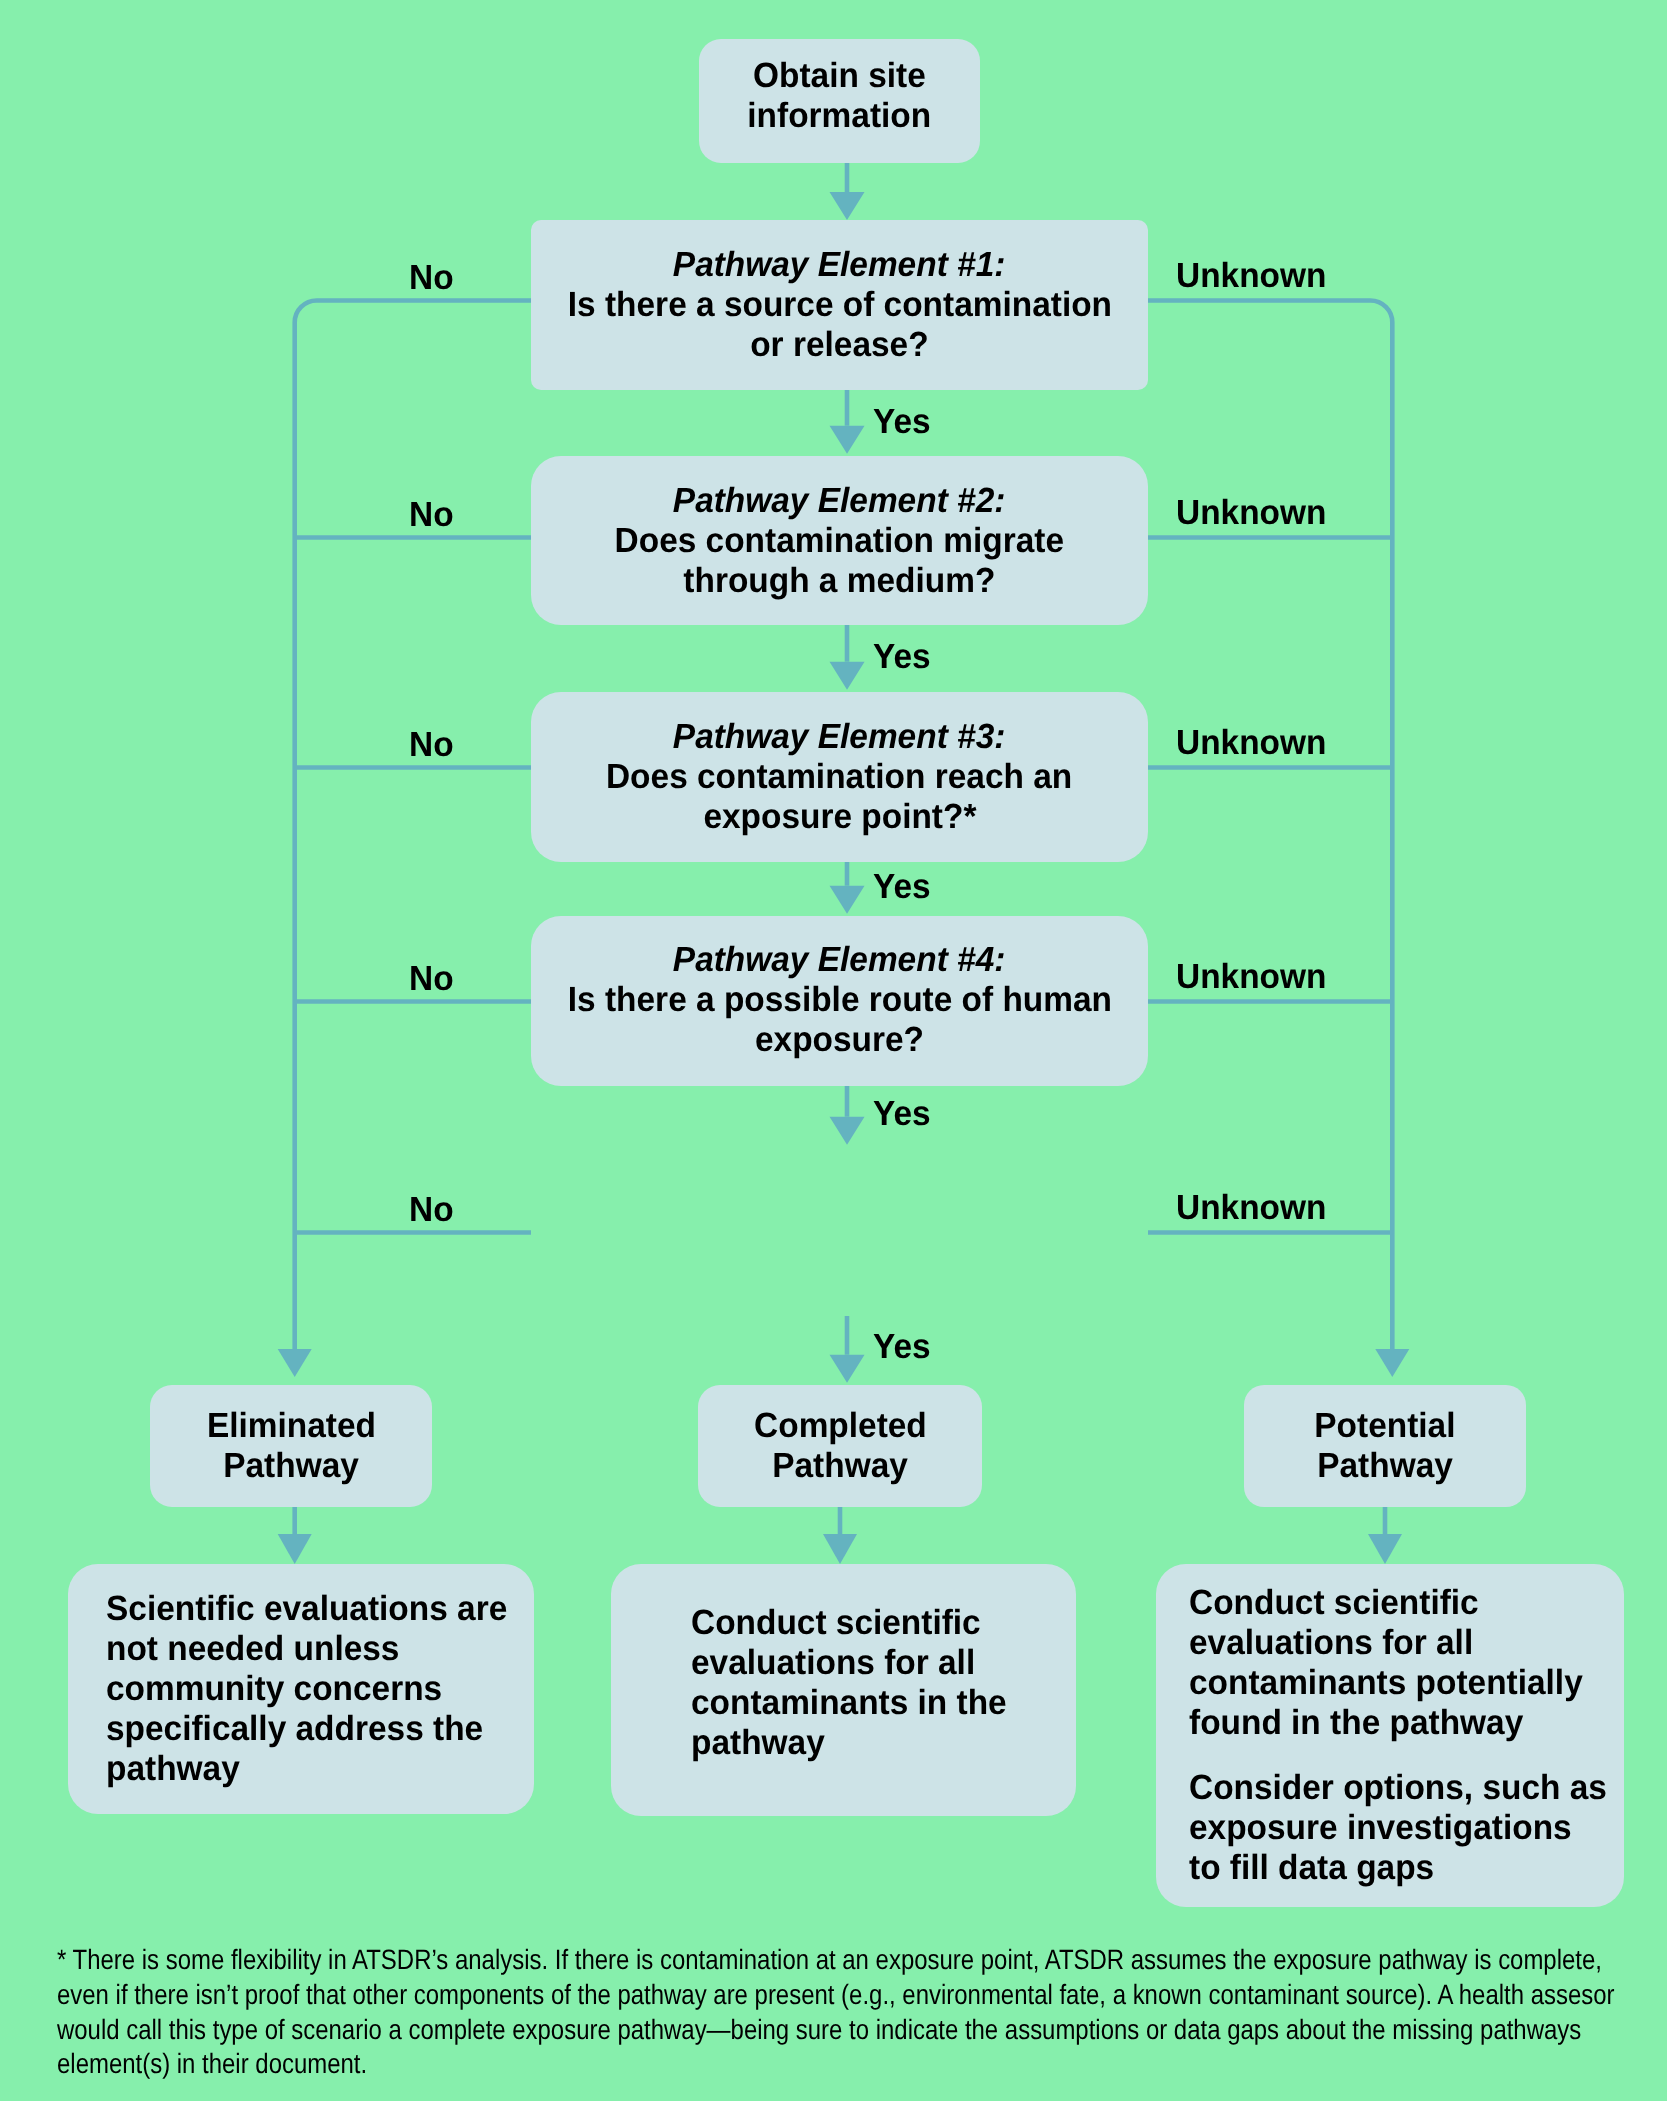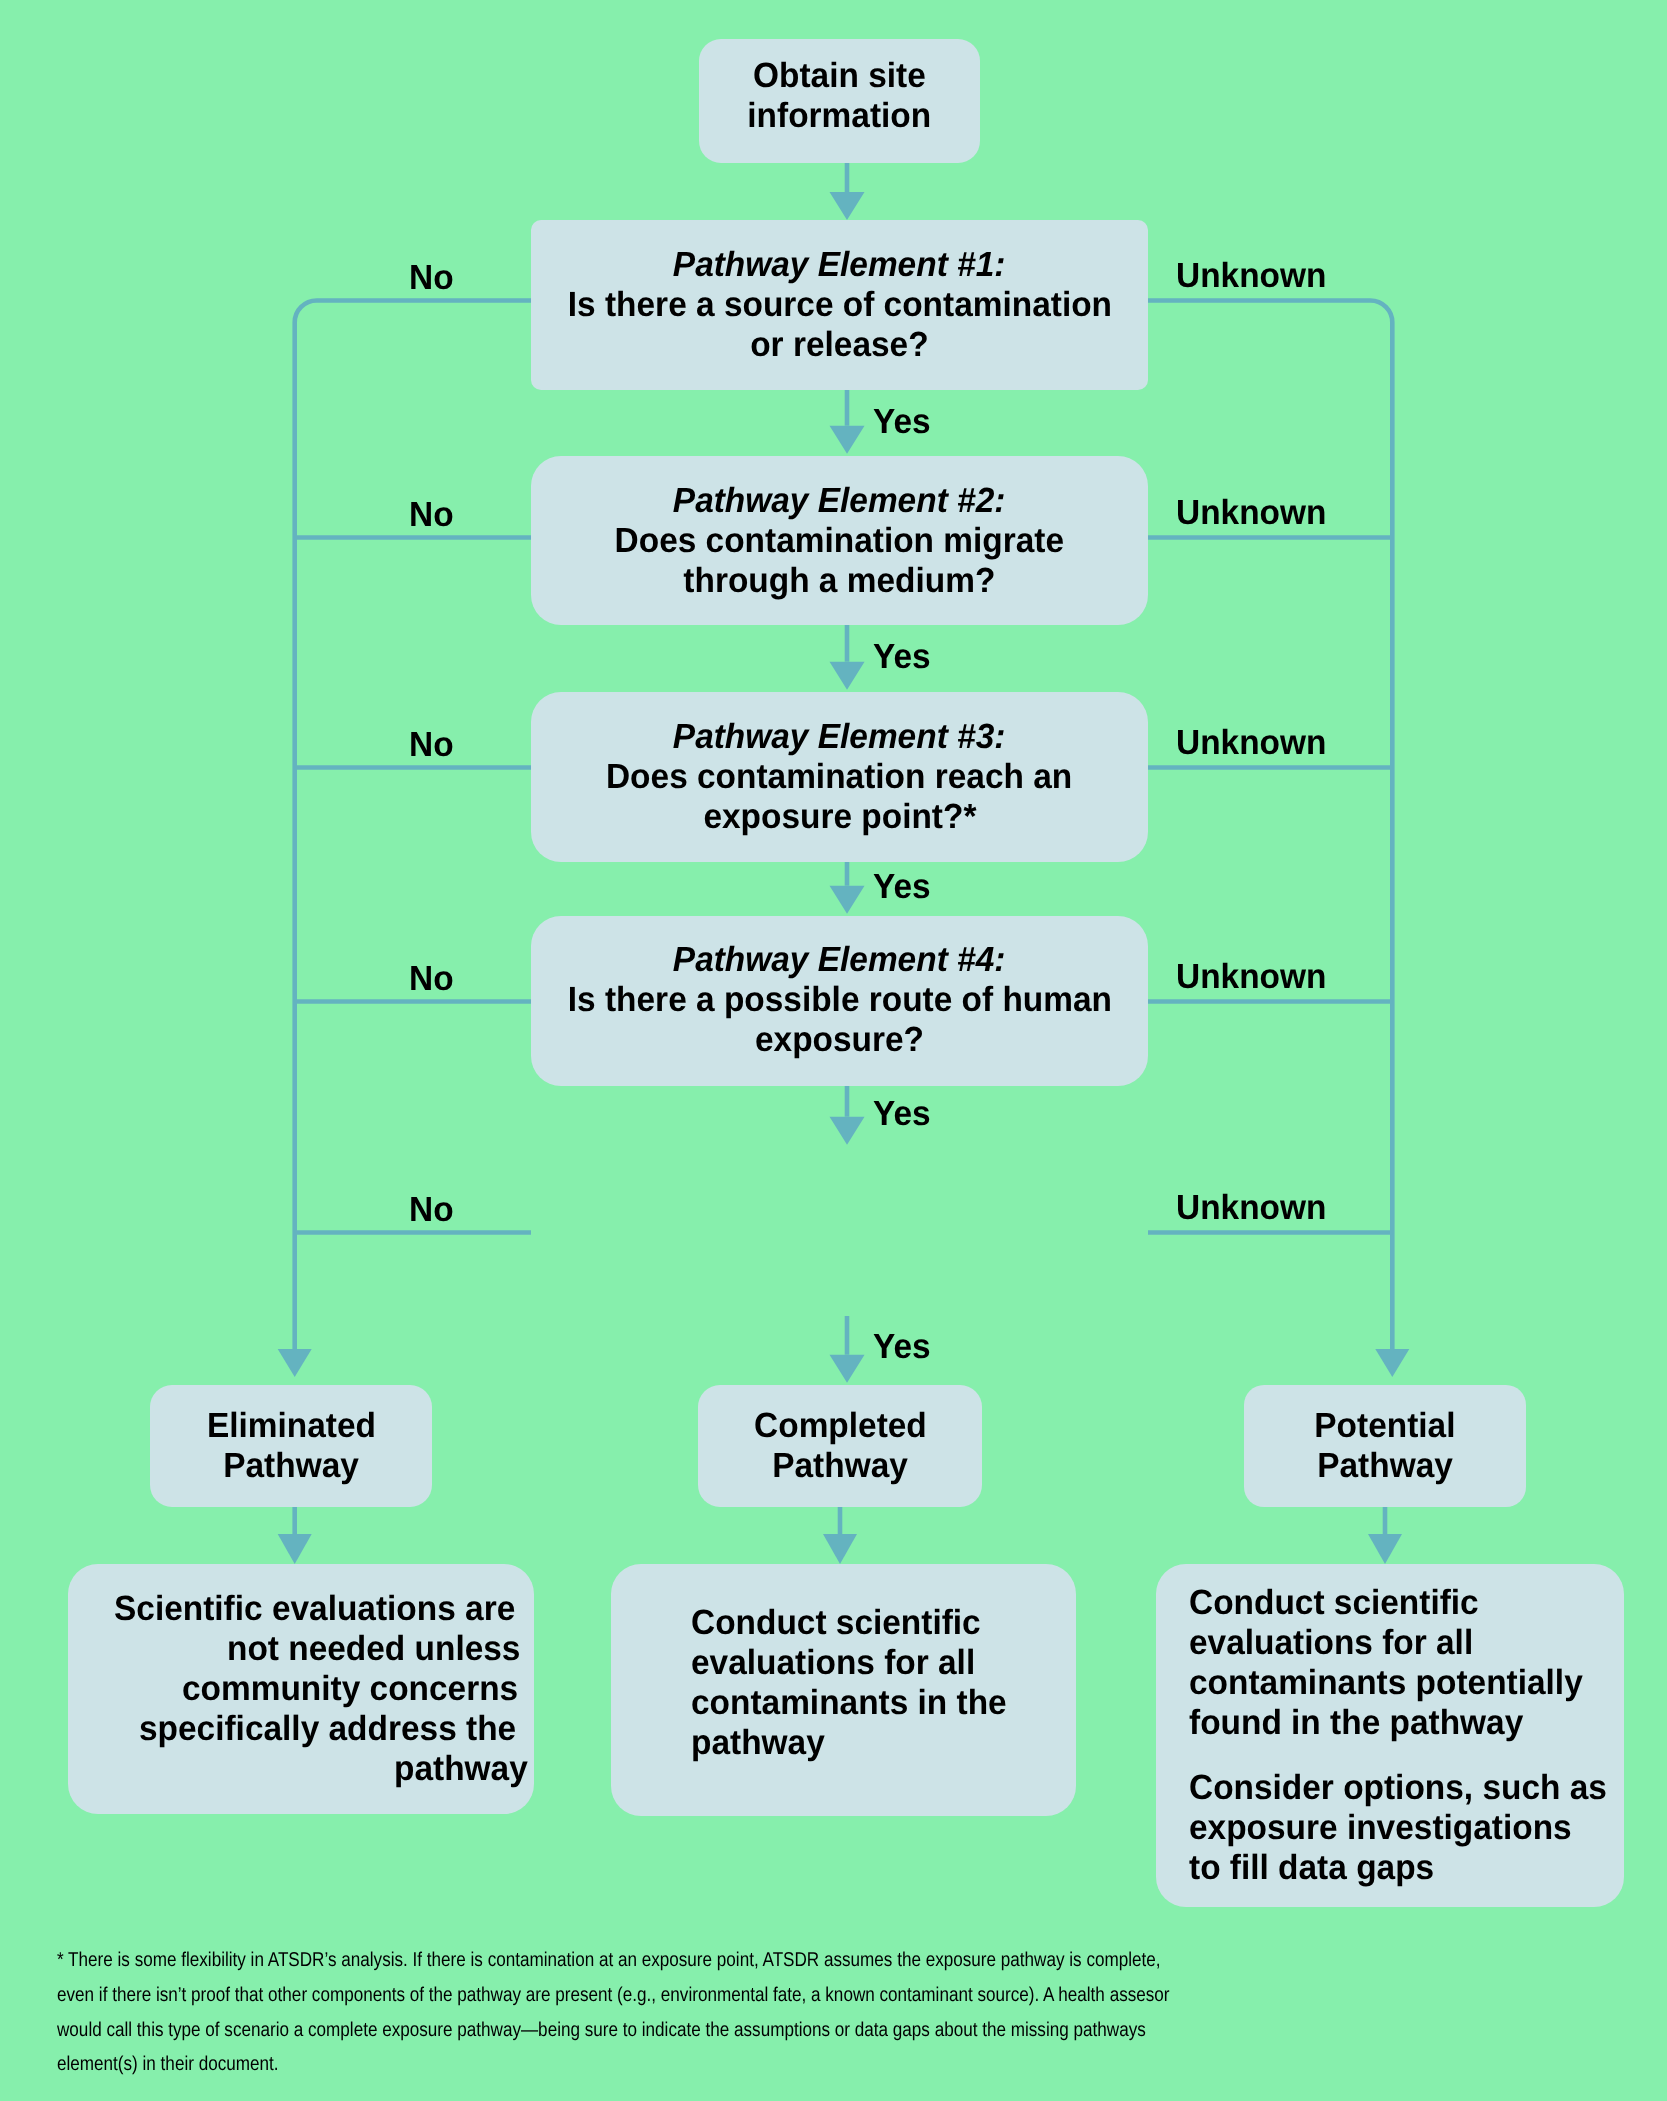--- a/index.html
+++ b/index.html
@@ -15,21 +15,21 @@
   .node .ln{color:#000;font-weight:bold;font-size:35px;line-height:40px;
             text-align:center;white-space:pre;
             transform:scaleX(0.955) translateZ(0);transform-origin:center center;}
   .node .ttl{font-style:italic;}
   .node.lefttext{align-items:flex-start;}
   .node.lefttext .ln{text-align:left;transform-origin:left center;}
 
   .edge{position:absolute;color:#000;font-weight:bold;font-size:35px;line-height:35px;white-space:pre;
         transform:scaleX(0.955) translateZ(0);transform-origin:left top;}
 
-  .fnote{position:absolute;color:#000;font-size:20px;line-height:34.8px;font-weight:normal;}
+  .fnote{position:absolute;color:#000;font-size:28px;line-height:34.8px;font-weight:normal;}
   .fnote > div{white-space:pre;transform:scaleX(0.8553) translateZ(0);transform-origin:left center;}
 </style>
 </head>
 <body>
 
 <div id="stage">
 
 <svg id="wires" viewBox="0 0 1667 2101">
   <g fill="none" stroke="#64b3c0" stroke-width="4.6">
     <path d="M 531 300.5 L 316.7 300.5 A 22 22 0 0 0 294.7 322.5 L 294.7 1349"></path>
@@ -108,21 +108,21 @@
 <div class="node" style="left:698px;top:1385px;width:284px;height:122px;border-radius:22px;">
   <div class="ln">Completed</div>
   <div class="ln">Pathway</div>
 </div>
 
 <div class="node" style="left:1244px;top:1385px;width:282px;height:122px;border-radius:20px;">
   <div class="ln">Potential</div>
   <div class="ln">Pathway</div>
 </div>
 
-<div class="node lefttext" style="left:68px;top:1564px;width:466px;height:250px;border-radius:30px;padding-left:38px;align-items:flex-end;">
+<div class="node lefttext" style="left:68px;top:1564px;width:466px;height:250px;border-radius:30px;padding-left:38px;">
   <div class="ln">Scientific evaluations are</div>
   <div class="ln">not needed unless</div>
   <div class="ln">community concerns</div>
   <div class="ln">specifically address the</div>
   <div class="ln">pathway</div>
 </div>
 
 <div class="node lefttext" style="left:611px;top:1564px;width:465px;height:252px;border-radius:30px;padding-left:80px;padding-bottom:14px;">
   <div class="ln">Conduct scientific</div>
   <div class="ln">evaluations for all</div>

